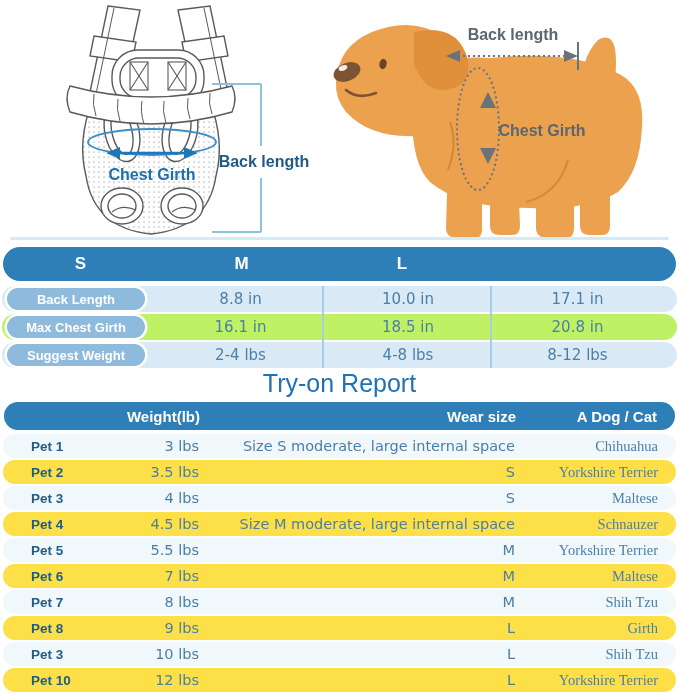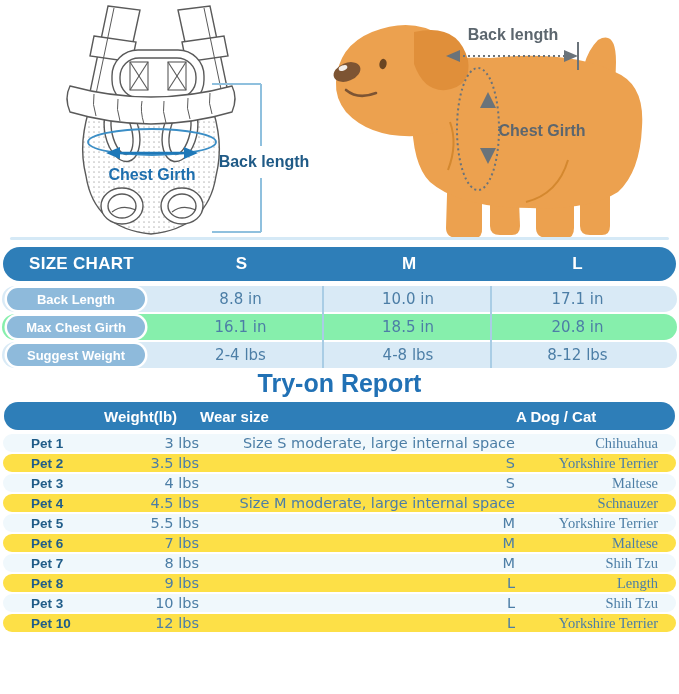--- a/index.html
+++ b/index.html
@@ -17,39 +17,39 @@
   
   .sizechart{position:absolute;top:247px;left:0;right:0;}
   .sc-grid{display:grid;grid-template-columns:155px 167px 168px 1fr;align-items:center;}
   .sc-header{height:34px;margin:0 3px;background:#2E7EB8;border-radius:17px;color:#fff;}
   .sc-title{font-size:17px;font-weight:bold;padding-left:26px;letter-spacing:.3px;}
   .sc-colhead{font-size:17px;font-weight:bold;text-align:center;}
   .sc-colhead.last{padding-right:14px;}
   .sc-row{height:26px;margin:0 2px 2px 2px;border-radius:13px;margin-top:0;}
   .sc-rows{margin-top:5px;position:relative;}
   .sc-row.shade-a{background:#D9EAF6;}
-  .sc-row.shade-b{background:#86efac;}
+  .sc-row.shade-b{background:#bef264;}
   .sc-pill{height:22px;margin-left:5px;width:138px;background:#8EBADB;border-radius:11px;
            box-shadow:0 0 0 2.5px #fff;display:flex;align-items:center;justify-content:center;
            color:#fff;font-size:13px;font-weight:bold;}
   .sc-val{font-size:15px;text-align:center;color:#4C7EA6;font-family:"DejaVu Sans",sans-serif;}
   .sc-val.last{padding-right:14px;}
   .sc-vline{position:absolute;top:0;width:1.5px;height:82px;background:#A9CDE5;}
   .sc-vline.v1{left:322px;}
   .sc-vline.v2{left:490px;}
 
   
   .tryon-title{position:absolute;top:366px;left:0;right:0;height:34px;text-align:center;
-               font-size:25px;line-height:34px;font-weight:bold;color:#2171B5;}
+               font-size:25px;line-height:34px;font-weight:normal;color:#2171B5;}
   .tryon{position:absolute;top:402px;left:0;right:0;}
   .to-grid{display:grid;grid-template-columns:100px 96px 316px 1fr;align-items:center;}
   .to-header{height:28px;margin:0 4px 4px 4px;background:#2E7EB8;border-radius:14px;color:#fff;}
-  .to-colhead{font-size:15px;font-weight:bold;text-align:left;}
+  .to-colhead{font-size:15px;font-weight:bold;text-align:right;}
   .to-colhead.last{padding-right:18px;}
-  .to-row{height:18px;margin:0 3px 2px 3px;border-radius:12px;}
+  .to-row{height:24px;margin:0 3px 2px 3px;border-radius:12px;}
   .to-row.odd{background:#F0F8FC;}
   .to-row.even{background:#fde047;}
   .to-pet{padding-left:28px;font-size:13.5px;font-weight:bold;color:#1F5C88;}
   .to-cell{font-size:14.5px;text-align:right;color:#4C7EA6;font-family:"DejaVu Sans",sans-serif;}
   .to-cell.last{padding-right:18px;font-family:Liberation Serif, serif;}
 </style>
 </head>
 <body>
 
 <div class="page">
@@ -172,21 +172,20 @@
       <polygon points="158,90 150,106 166,106" fill="#6A737A"></polygon>
       <polygon points="158,162 150,146 166,146" fill="#6A737A"></polygon>
     </g>
     <text x="212" y="134" text-anchor="middle" font-size="16" font-weight="bold" fill="#5C666E">Chest Girth</text>
   </svg>
 
   <div class="section-divider"></div>
 
   <div class="sizechart">
     <div class="sc-header sc-grid">
-      <div class="sc-title">SIZE CHART</div>
       <div class="sc-colhead">S</div>
       <div class="sc-colhead">M</div>
       <div class="sc-colhead last">L</div>
     </div>
     <div class="sc-rows">
       <div class="sc-row shade-a sc-grid">
         <div class="sc-pill">Back Length</div>
         <div class="sc-val">8.8 in</div>
         <div class="sc-val">10.0 in</div>
         <div class="sc-val last">17.1 in</div>
@@ -257,21 +256,21 @@
     <div class="to-row odd to-grid">
       <div class="to-pet">Pet 7</div>
       <div class="to-cell">8 lbs</div>
       <div class="to-cell">M</div>
       <div class="to-cell last">Shih Tzu</div>
     </div>
     <div class="to-row even to-grid">
       <div class="to-pet">Pet 8</div>
       <div class="to-cell">9 lbs</div>
       <div class="to-cell">L</div>
-      <div class="to-cell last">Length</div>
+      <div class="to-cell last">Girth</div>
     </div>
     <div class="to-row odd to-grid">
       <div class="to-pet">Pet 3</div>
       <div class="to-cell">10 lbs</div>
       <div class="to-cell">L</div>
       <div class="to-cell last">Shih Tzu</div>
     </div>
     <div class="to-row even to-grid">
       <div class="to-pet">Pet 10</div>
       <div class="to-cell">12 lbs</div>

